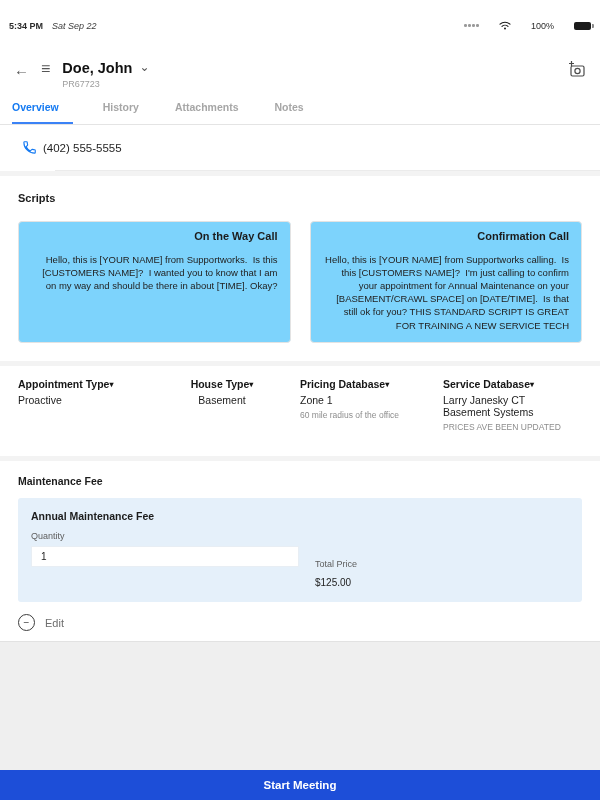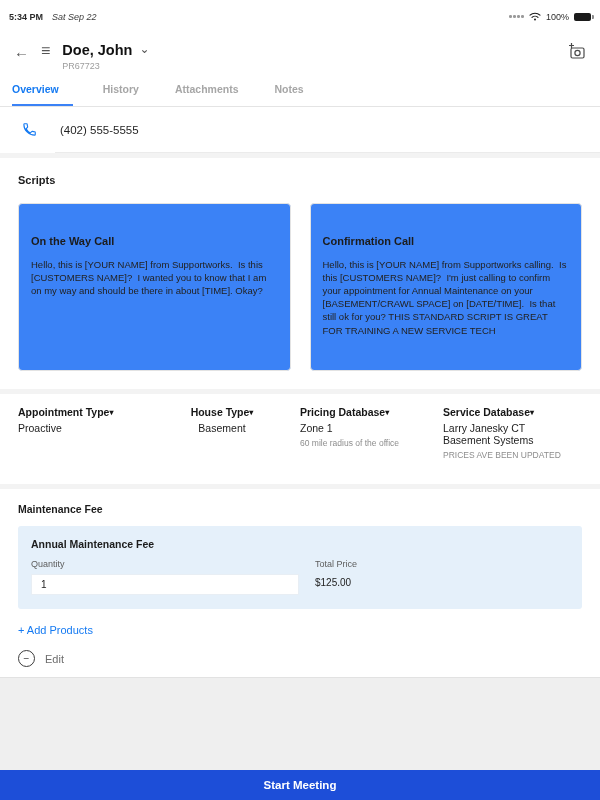--- a/index.html
+++ b/index.html
@@ -2,24 +2,24 @@
 <html><head>
 <meta charset="utf-8">
 <style>
   html,body { margin:0; padding:0; }
   body { width:600px; height:800px; overflow:hidden; background:#fff;
          font-family:"Liberation Sans", sans-serif; color:#1c1c1c; }
   .page { width:600px; height:800px; display:flex; flex-direction:column; }
 
   
   .status-bar { height:17px; display:flex; justify-content:space-between; align-items:center;
-                padding:8px 9px; font-size:9px; color:#2b2b2b; flex:0 0 auto; }
+                padding:17px 9px; font-size:9px; color:#2b2b2b; flex:0 0 auto; }
   .sb-left { display:flex; gap:9px; font-weight:bold; }
   .sb-date { font-weight:normal; color:#3a3a3a;font-style:italic; }
-  .sb-right { display:flex; align-items:center; gap:5px; }
+  .sb-right { display:flex; align-items:center; gap:20px; }
   .cell-dots { display:flex; gap:1.5px; align-items:center; }
   .cell-dots i { width:2.5px; height:2.5px; border-radius:50%; background:#9a9a9a; }
   .battery { width:17px; height:8px; background:#1b1b1b; border-radius:2px; position:relative; }
   .battery::after { content:""; position:absolute; right:-2.5px; top:2px; width:1.8px; height:4px;
                     background:#8b8b8b; border-radius:0 1px 1px 0; }
 
   
   .header { display:flex; align-items:flex-start; padding:9px 14px 0 12px; flex:0 0 auto; }
   .hicon { color:#555; cursor:pointer; }
   .back-btn { font-size:15px; line-height:15px; margin:2px 4px 0 2px; }
@@ -31,49 +31,49 @@
 
   
   .tabs { display:flex; padding:8px 0 0 12px; flex:0 0 auto; }
   .tab { font-size:10.5px; font-weight:bold; color:#a6a6a6; padding:4px 6px 9px 0; margin-right:30px; cursor:pointer; }
   .tab.active { color:#157af2; border-bottom:2px solid #3b82f6; padding-right:14px; }
   .divider-full { height:1px; background:#e4e4e4; flex:0 0 auto; }
 
   
   .contact-row { display:flex; align-items:center; padding-left:19px; height:45px; flex:0 0 auto; }
   .contact-icon { width:20px; display:flex; justify-content:center; }
-  .contact-text { margin-left:21px; font-size:11.5px; color:#1f1f1f; }
+  .contact-text { margin-left:4px; font-size:11.5px; color:#1f1f1f; }
   .divider-inset { height:1px; background:#ebebeb; margin-left:55px; flex:0 0 auto; }
   .section-band { height:5px; background:#f3f3f3; flex:0 0 auto; }
 
   
   .scripts { padding:13px 18px 18px; flex:0 0 auto; }
   .scripts-heading { font-size:11px; font-weight:bold; margin:3px 0 17px; }
   .cards { display:flex; gap:19px; }
-  .card { flex:1; border:1px solid #e3e3e3; border-radius:4px; background:#3b82f6; padding:31px 12px; height:104px; }
+  .card { flex:1; border:1px solid #e3e3e3; border-radius:4px; background:#7dd3fc; padding:8px 12px; height:104px;text-align:right; }
   .card-title { font-size:11px; font-weight:bold; margin-bottom:11px; }
   .card-body { font-size:9.5px; line-height:1.38; color:#222; white-space:pre-wrap; }
 
   
   .selectors { display:flex; padding:12px 18px 0; height:78px; flex:0 0 auto; }
   .sel { box-sizing:border-box; padding-right:10px; }
   .sel-0 { width:136px; } .sel-1 { width:146px;text-align:center; } .sel-2 { width:143px; } .sel-3 { flex:1; }
   .sel-label { font-size:10.5px; font-weight:bold; color:#161616; cursor:pointer; }
   .sel-arrow { font-size:8px; vertical-align:1px; }
   .sel-value { font-size:10.5px; margin-top:4px; }
   .sel-sub { font-size:8.5px; color:#8d8d8d; margin-top:4px; }
 
   
   .maintenance { padding:9px 18px 0; flex:0 0 auto; }
   .maint-heading { font-size:10.5px; font-weight:bold; margin:5px 0 11px; }
   .fee-card { background:#e5f0fa; border-radius:3px; padding:12px 13px 14px; }
   .fee-title { font-size:10.5px; font-weight:bold; margin-bottom:9px; }
   .fee-row { display:flex; }
   .fee-col-qty { width:268px; }
-  .fee-col-price { margin-left:16px; }
+  .fee-col-price { margin-left:16px;margin-top:28px; }
   .fee-label { font-size:9px; color:#5d5d5d; margin-bottom:5px; }
   .qty-input { width:100%; box-sizing:border-box; height:21px; border:1px solid #e8eef4; background:#fff;
                font-size:10px; padding:0 0 0 9px; font-family:"Liberation Sans", sans-serif; color:#222; }
   .fee-price { font-size:10px; margin-top:8px; color:#222; }
   .add-products { color:#157af2; font-size:11px; padding:15px 0 2px; cursor:pointer; }
   .edit-row { display:flex; align-items:center; gap:10px; padding:12px 0 10px; cursor:pointer; }
   .minus-circle { width:15px; height:15px; border:1.2px solid #3c3c3c; border-radius:50%;
                   display:flex; align-items:center; justify-content:center;
                   font-size:10px; line-height:10px; color:#3c3c3c; }
   .edit-label { font-size:11px; color:#6d6d6d; }
@@ -197,21 +197,20 @@
         <div class="fee-col-qty">
           <div class="fee-label">Quantity</div>
           <input class="qty-input" type="text" value="1" style="">
         </div>
         <div class="fee-col-price">
           <div class="fee-label">Total Price</div>
           <div class="fee-price">$125.00</div>
         </div>
       </div>
     </div>
-    <div class="add-products">+ Add Products</div>
     <div class="edit-row">
       <span class="minus-circle">−</span>
       <span class="edit-label">Edit</span>
     </div>
   </div>
 
   <div class="filler"></div>
 
   <button class="start-meeting">Start Meeting</button>
 </div>

